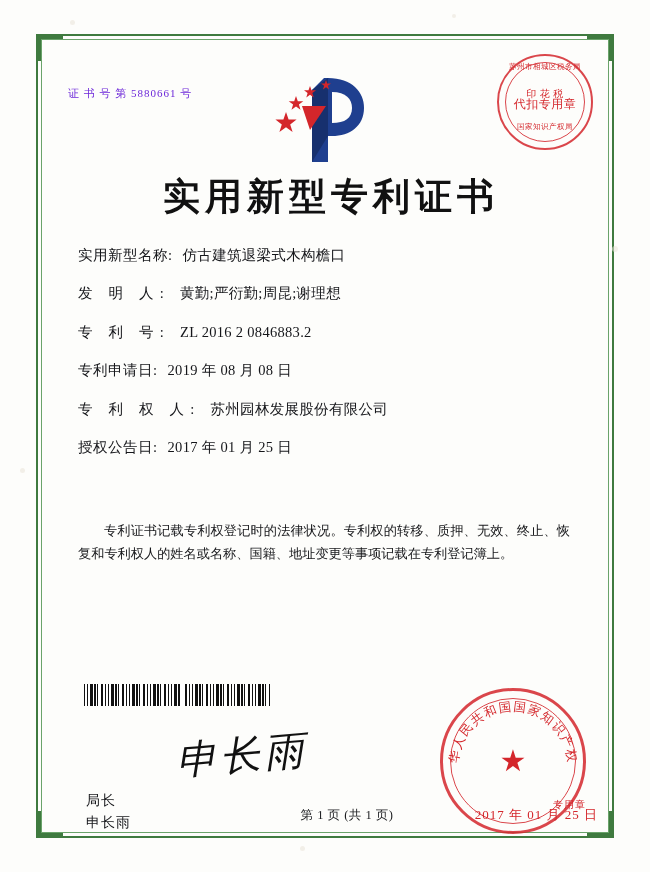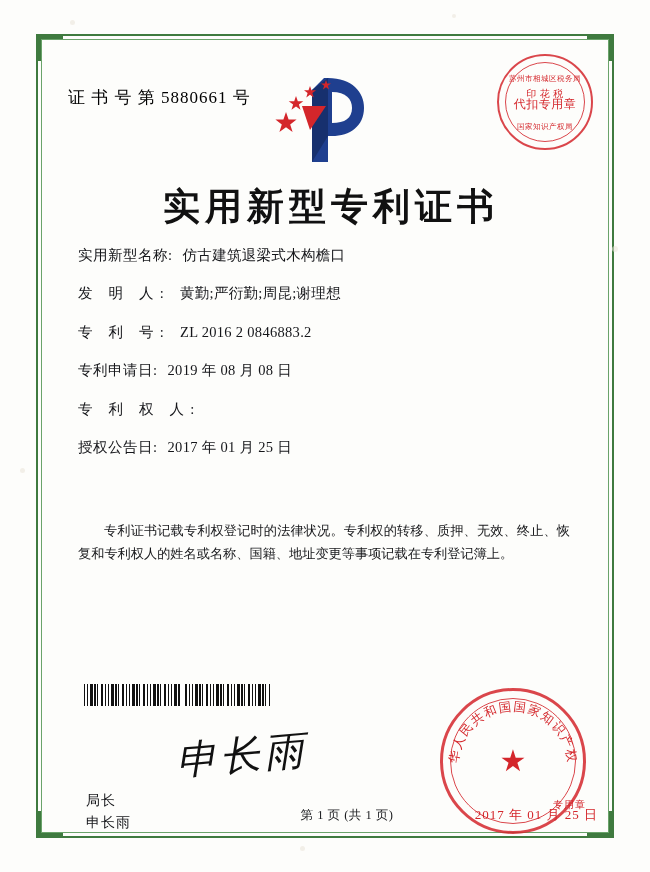--- a/index.html
+++ b/index.html
@@ -55,23 +55,23 @@
     position: absolute;
     background: #e9e4d9;
     border-radius: 50%;
     opacity: .55;
   }
 
   .cert-number {
     position: absolute;
     left: 68px;
     top: 86px;
-    font-size: 17px;
+    font-size: 11px;
     letter-spacing: 1px;
-    color: #000000;
+    color: #6d28d9;
   }
 
   
   .logo {
     position: absolute;
     left: 266px;
     top: 72px;
     width: 118px;
     height: 96px;
   }
@@ -98,37 +98,36 @@
   .stamp-duty .sd-line {
     position: absolute;
     left: 0;
     width: 100%;
     text-align: center;
     color: #d4262b;
     font-size: 8.5px;
     letter-spacing: .5px;
     font-family: "Liberation Serif", serif;
   }
-  .stamp-duty .sd-top   { top: 20px; font-size: 7.5px; }
+  .stamp-duty .sd-top   { top: 8px; font-size: 7.5px; }
   .stamp-duty .sd-mid1  { top: 33px; font-size: 10px; }
   .stamp-duty .sd-mid2  { top: 42px; font-size: 12px; }
   .stamp-duty .sd-bot   { top: 68px; font-size: 7.5px; }
 
   .title {
     position: absolute;
     left: 12px;
     right: 0;
     top: 172px;
     text-align: center;
     font-size: 37px;
     font-weight: bold;
     letter-spacing: 5px;
     color: #111;
     font-family: "Liberation Serif", serif;
-    margin-top: 10px;
   }
 
   .fields {
     position: absolute;
     left: 78px;
     top: 248px;
     width: 500px;
     font-size: 14.5px;
     line-height: 1.1;
   }
@@ -331,20 +330,21 @@
     <div class="field-row">
       <span class="field-label spread">专 利 号:</span>
       <span class="field-value">ZL 2016 2 0846883.2</span>
     </div>
     <div class="field-row">
       <span class="field-label">专利申请日:</span>
       <span class="field-value">2019 年 08 月 08 日</span>
     </div>
     <div class="field-row">
       <span class="field-label spread">专 利 权 人:</span>
+      <span class="field-value">苏州园林发展股份有限公司</span>
     </div>
     <div class="field-row">
       <span class="field-label">授权公告日:</span>
       <span class="field-value">2017 年 01 月 25 日</span>
     </div>
   </div>
 
   <div class="body-text">
     <p>专利证书记载专利权登记时的法律状况。专利权的转移、质押、无效、终止、恢复和专利权人的姓名或名称、国籍、地址变更等事项记载在专利登记簿上。</p>
   </div>

